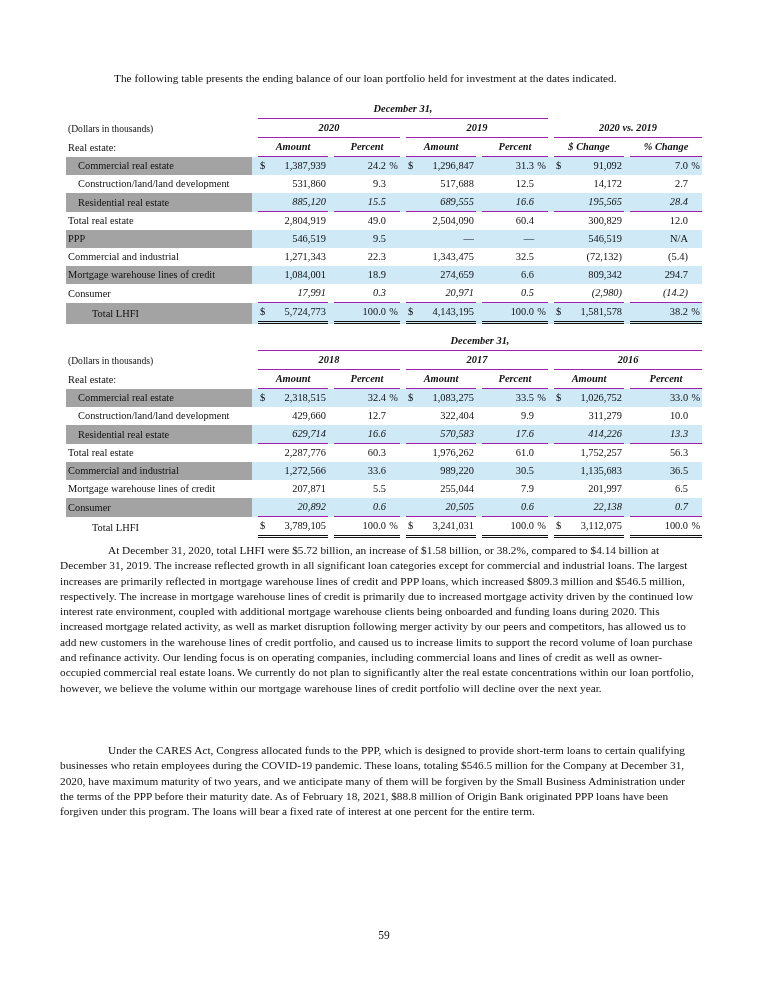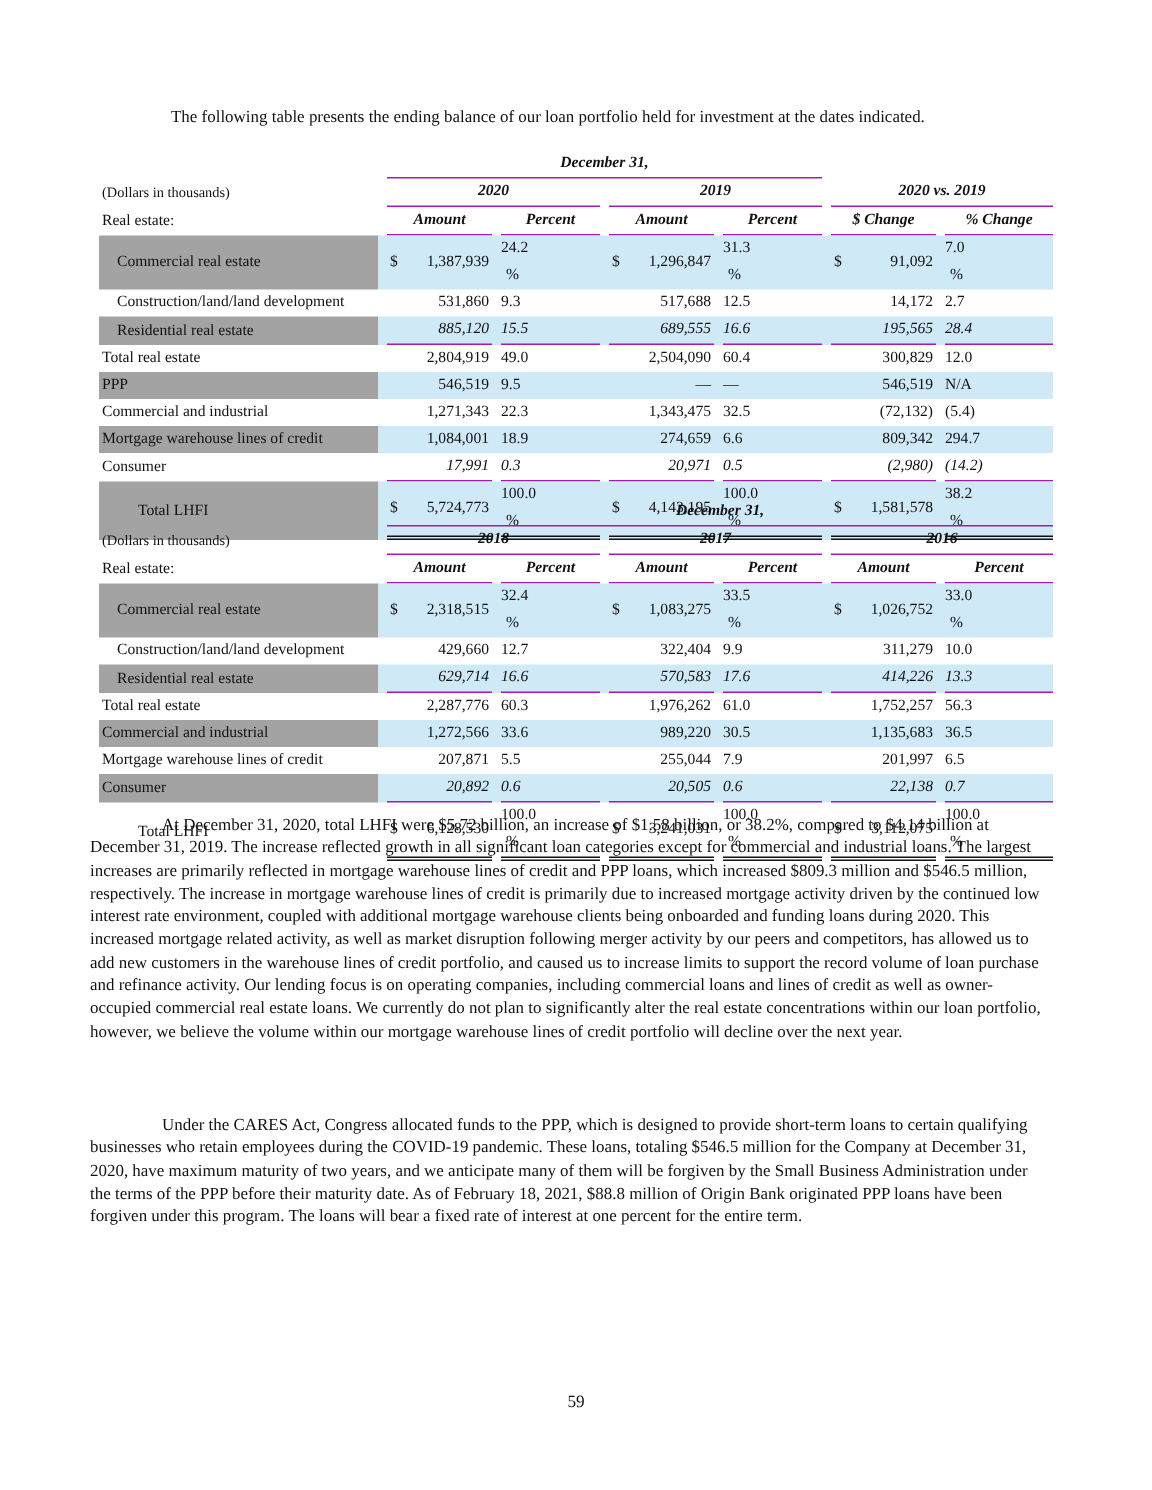--- a/index.html
+++ b/index.html
@@ -21,21 +21,21 @@
   .bold { font-weight: bold; }
   .center { text-align: center; }
   .shade td.c { background: #cfe9f7; }
   .shade td.lbl { background: #a3a3a3; }
   .lbl { padding-left: 2px !important; margin-top: 24px; }
   .ind1 { padding-left: 12px !important; }
   .ind2 { padding-left: 26px !important; }
   .ul { border-bottom: 1px solid #a21caf; font-style: italic; }
   .dbl { border-bottom: 3px double #111; }
   .cell { display: flex; justify-content: space-between; padding: 0 2px; }
-  .pct { display: flex; justify-content: flex-end; padding-right: 2px; flex-direction: column; }
+  .pct { display: flex; justify-content: flex-end; padding-right: 2px; }
   .pct .sfx { display: inline-block; width: 12px; text-align: right; }
   .para {
     position: absolute; left: 60px; width: 636px; font-size: 11.3px;
     line-height: 15.3px; text-indent: 48px; text-align: left;
   }
   .pagenum { position: absolute; left: 0; width: 768px; top: 929px; text-align: center; font-size: 11.5px; }
 </style>
 </head>
 <body>
 
@@ -861,21 +861,21 @@
             <span class="sfx"></span>
           </div>
         </td>
       </tr>
       <tr>
         <td class="lbl c ind2">Total LHFI</td>
         <td class="c"></td>
         <td class="c dbl">
           <div class="cell">
             <span>$</span>
-            <span>6,128,530</span>
+            <span>3,789,105</span>
           </div>
         </td>
         <td class="c"></td>
         <td class="c dbl">
           <div class="pct">
             <span>100.0</span>
             <span class="sfx">%</span>
           </div>
         </td>
         <td class="c"></td>

